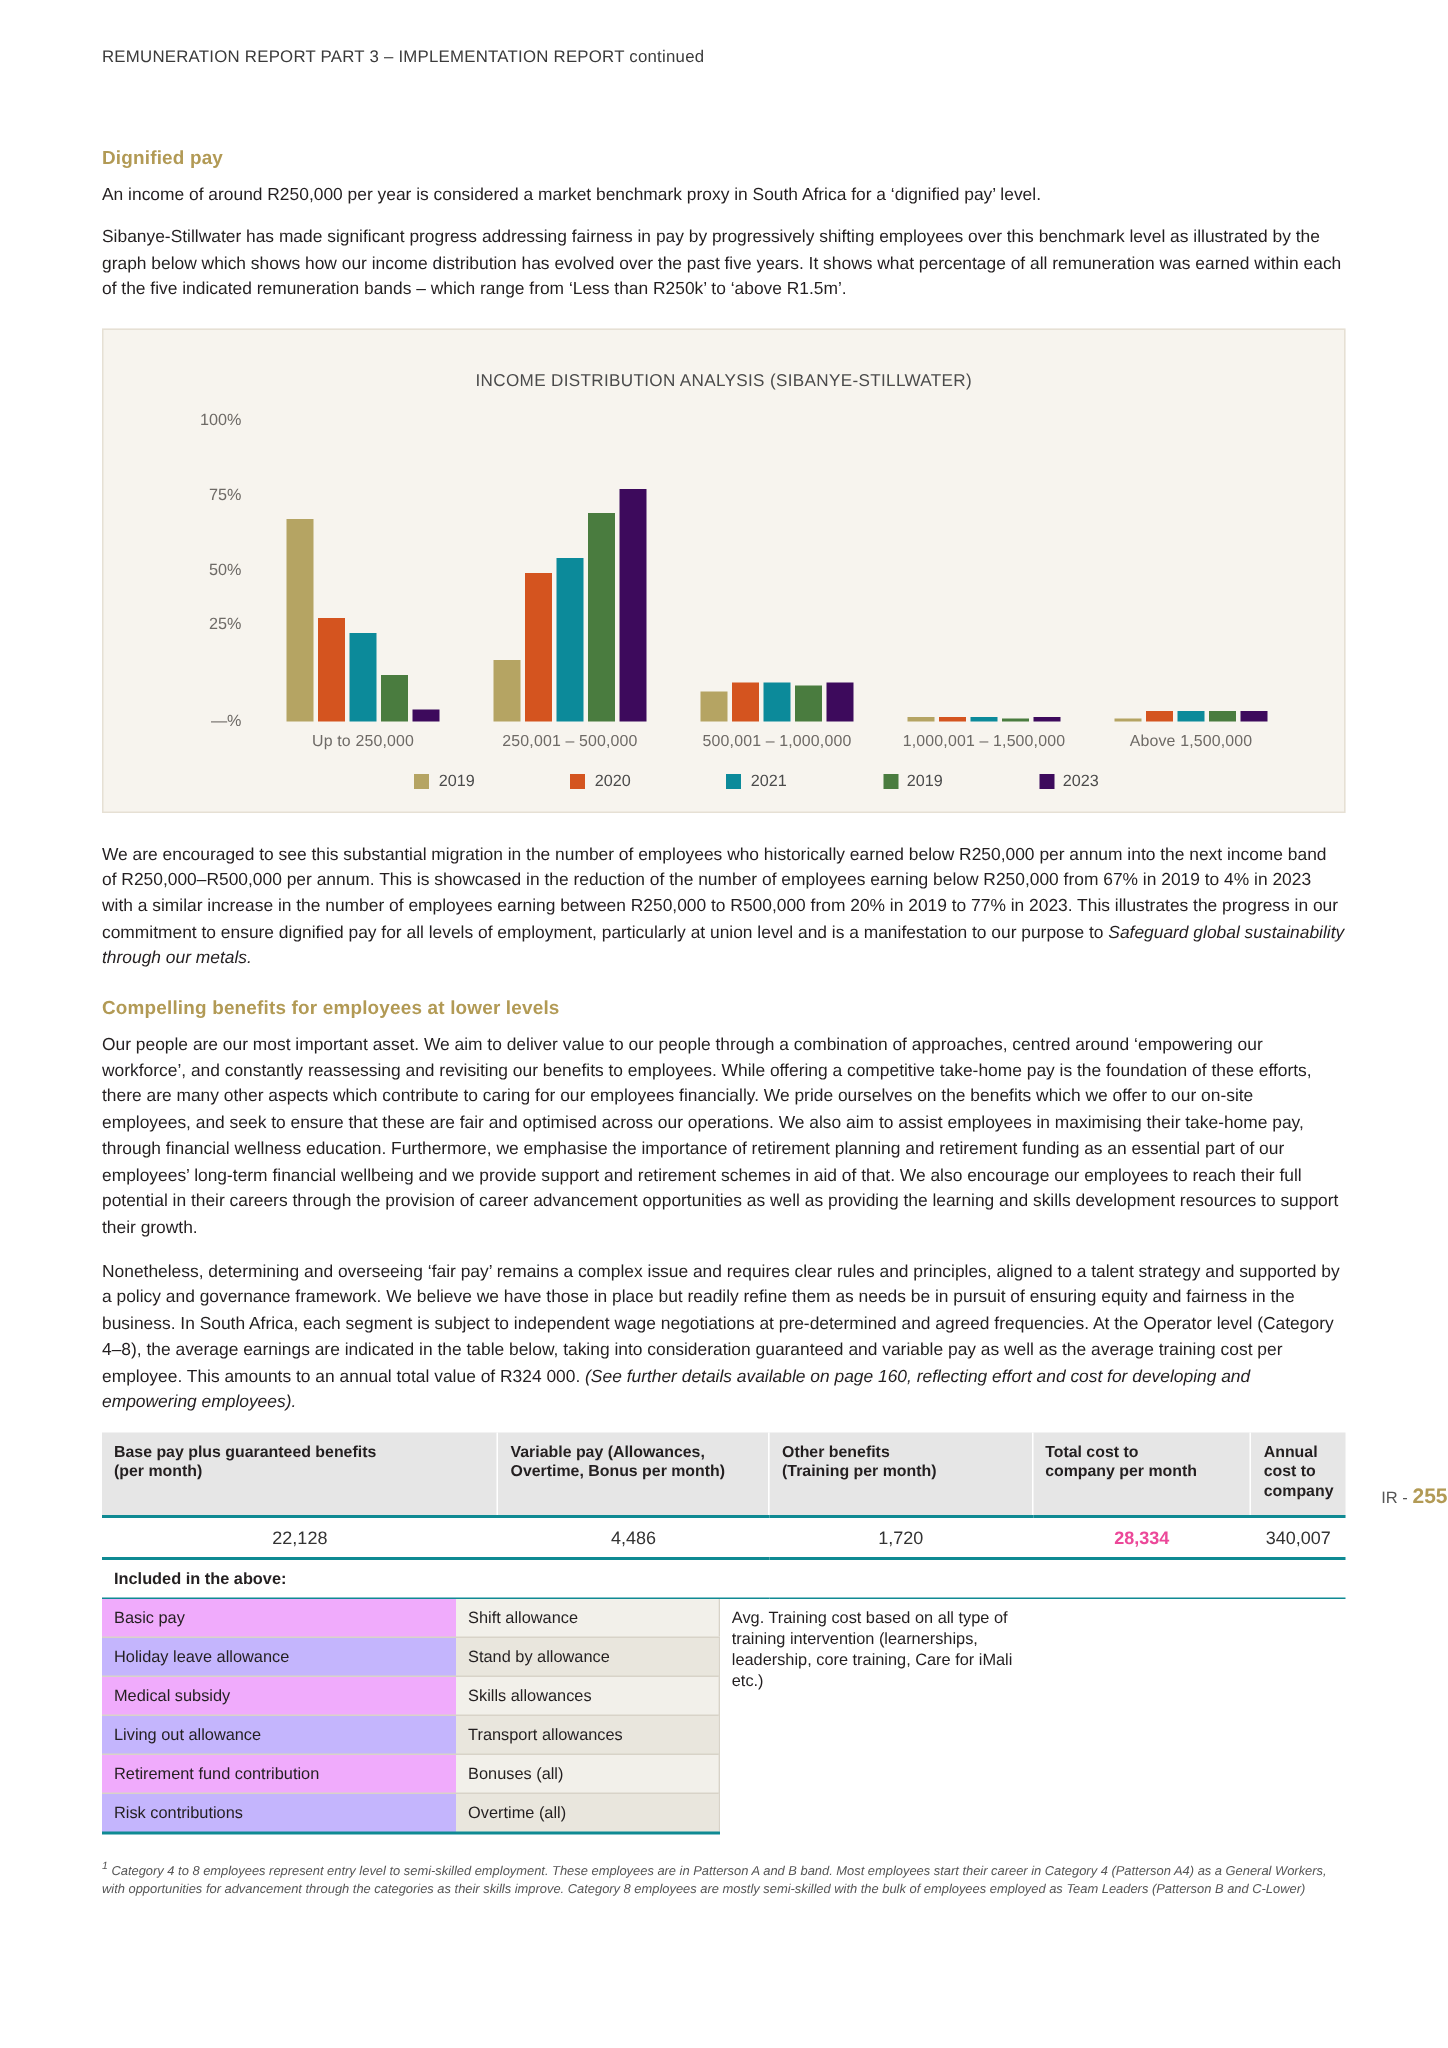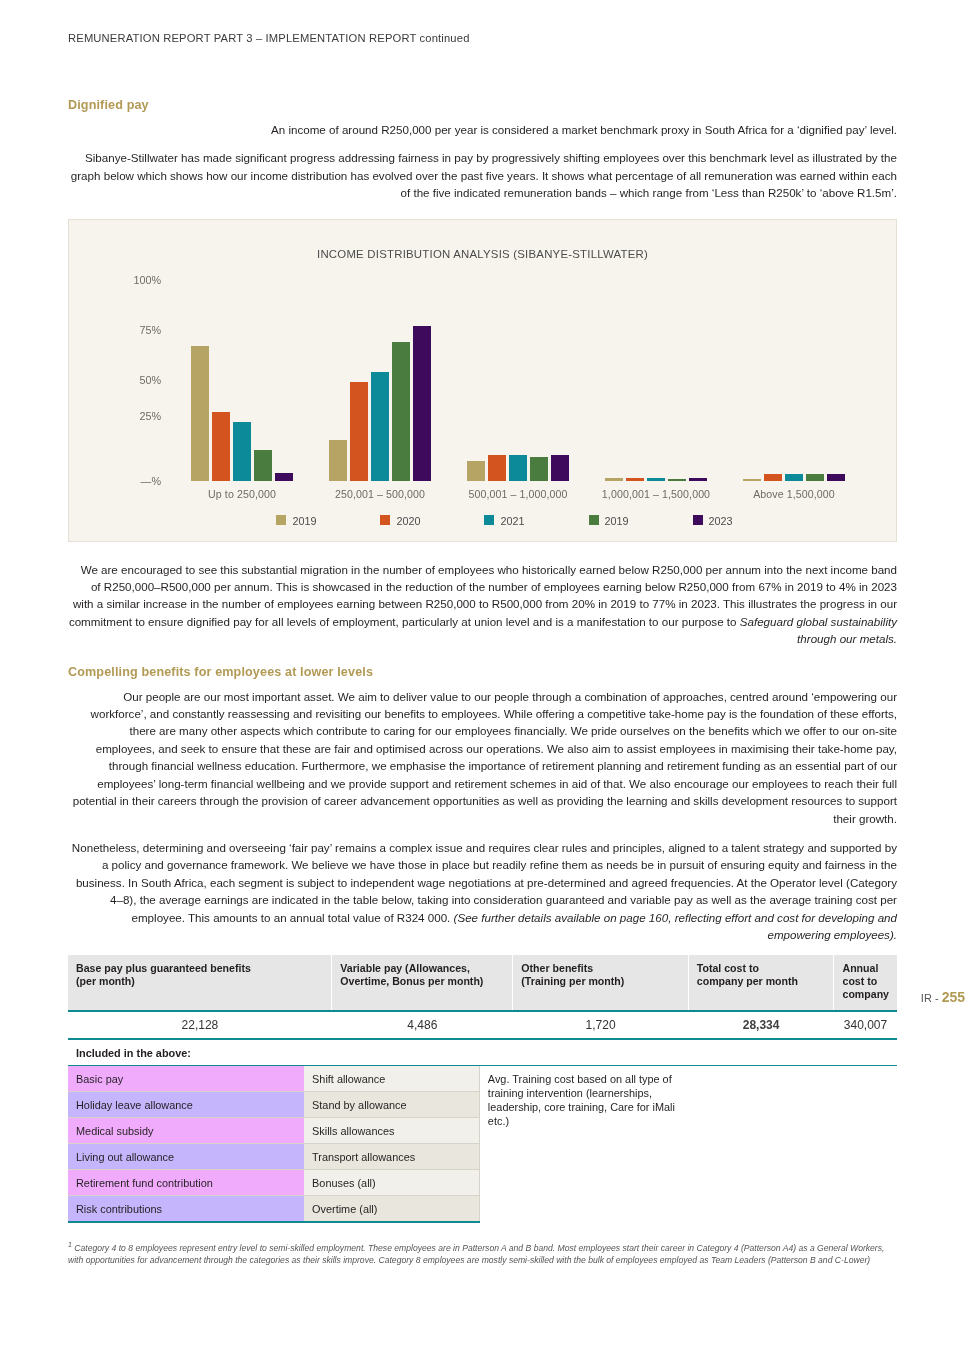--- a/index.html
+++ b/index.html
@@ -36,21 +36,21 @@
     font-size: 12.6px;
     font-weight: 700;
     margin: 0 0 9px 0;
     letter-spacing: 0.01em;
   }
   p.body {
     font-size: 11.6px;
     line-height: 17.4px;
     margin: 0 0 12px 0;
     color: #231f20;
-    text-align: right;
+    text-align: left;
   }
   p.body.tight { margin-bottom: 11px; }
   .italic { font-style: italic; }
   .sup { font-size: 8px; vertical-align: super; }
 
   
   .chart-panel {
     margin-top: 17px;
     margin-bottom: 19px;
     background: #f7f4ee;
@@ -123,21 +123,21 @@
   .legend {
     position: absolute;
     left: 0; right: 0;
     top: 295px;
     display: flex;
     justify-content: center;
     gap: 20px;
   }
   .legend-item {
     display: flex;
-    align-items: flex-start;
+    align-items: center;
     gap: 6px;
     font-size: 10.8px;
     color: #4b4b4b;
     padding-left: 44px;
   }
   .swatch { width: 10px; height: 10px; }
 
   
   .pay-table {
     width: 100%;
@@ -158,21 +158,21 @@
   }
   .pay-table thead th:first-child { border-left: none; }
   .pay-table tr.values td {
     border-top: 2.3px solid #0f8a93;
     border-bottom: 2.3px solid #0f8a93;
     text-align: center;
     padding: 6px 8px;
     font-size: 12px;
     color: #333;
   }
-  .pay-table tr.values td.bold { font-weight: 700; color: #404040; }
+  .pay-table tr.values td.bold { font-weight: 700; color: #ec4899; }
   .included-row td {
     padding: 7px 8px 6px 8px;
     font-weight: 700;
     font-size: 10.9px;
     border-bottom: 1.6px solid #0f8a93;
   }
   .sub-table {
     width: 620px;
     border-collapse: collapse;
     font-size: 10.9px;

